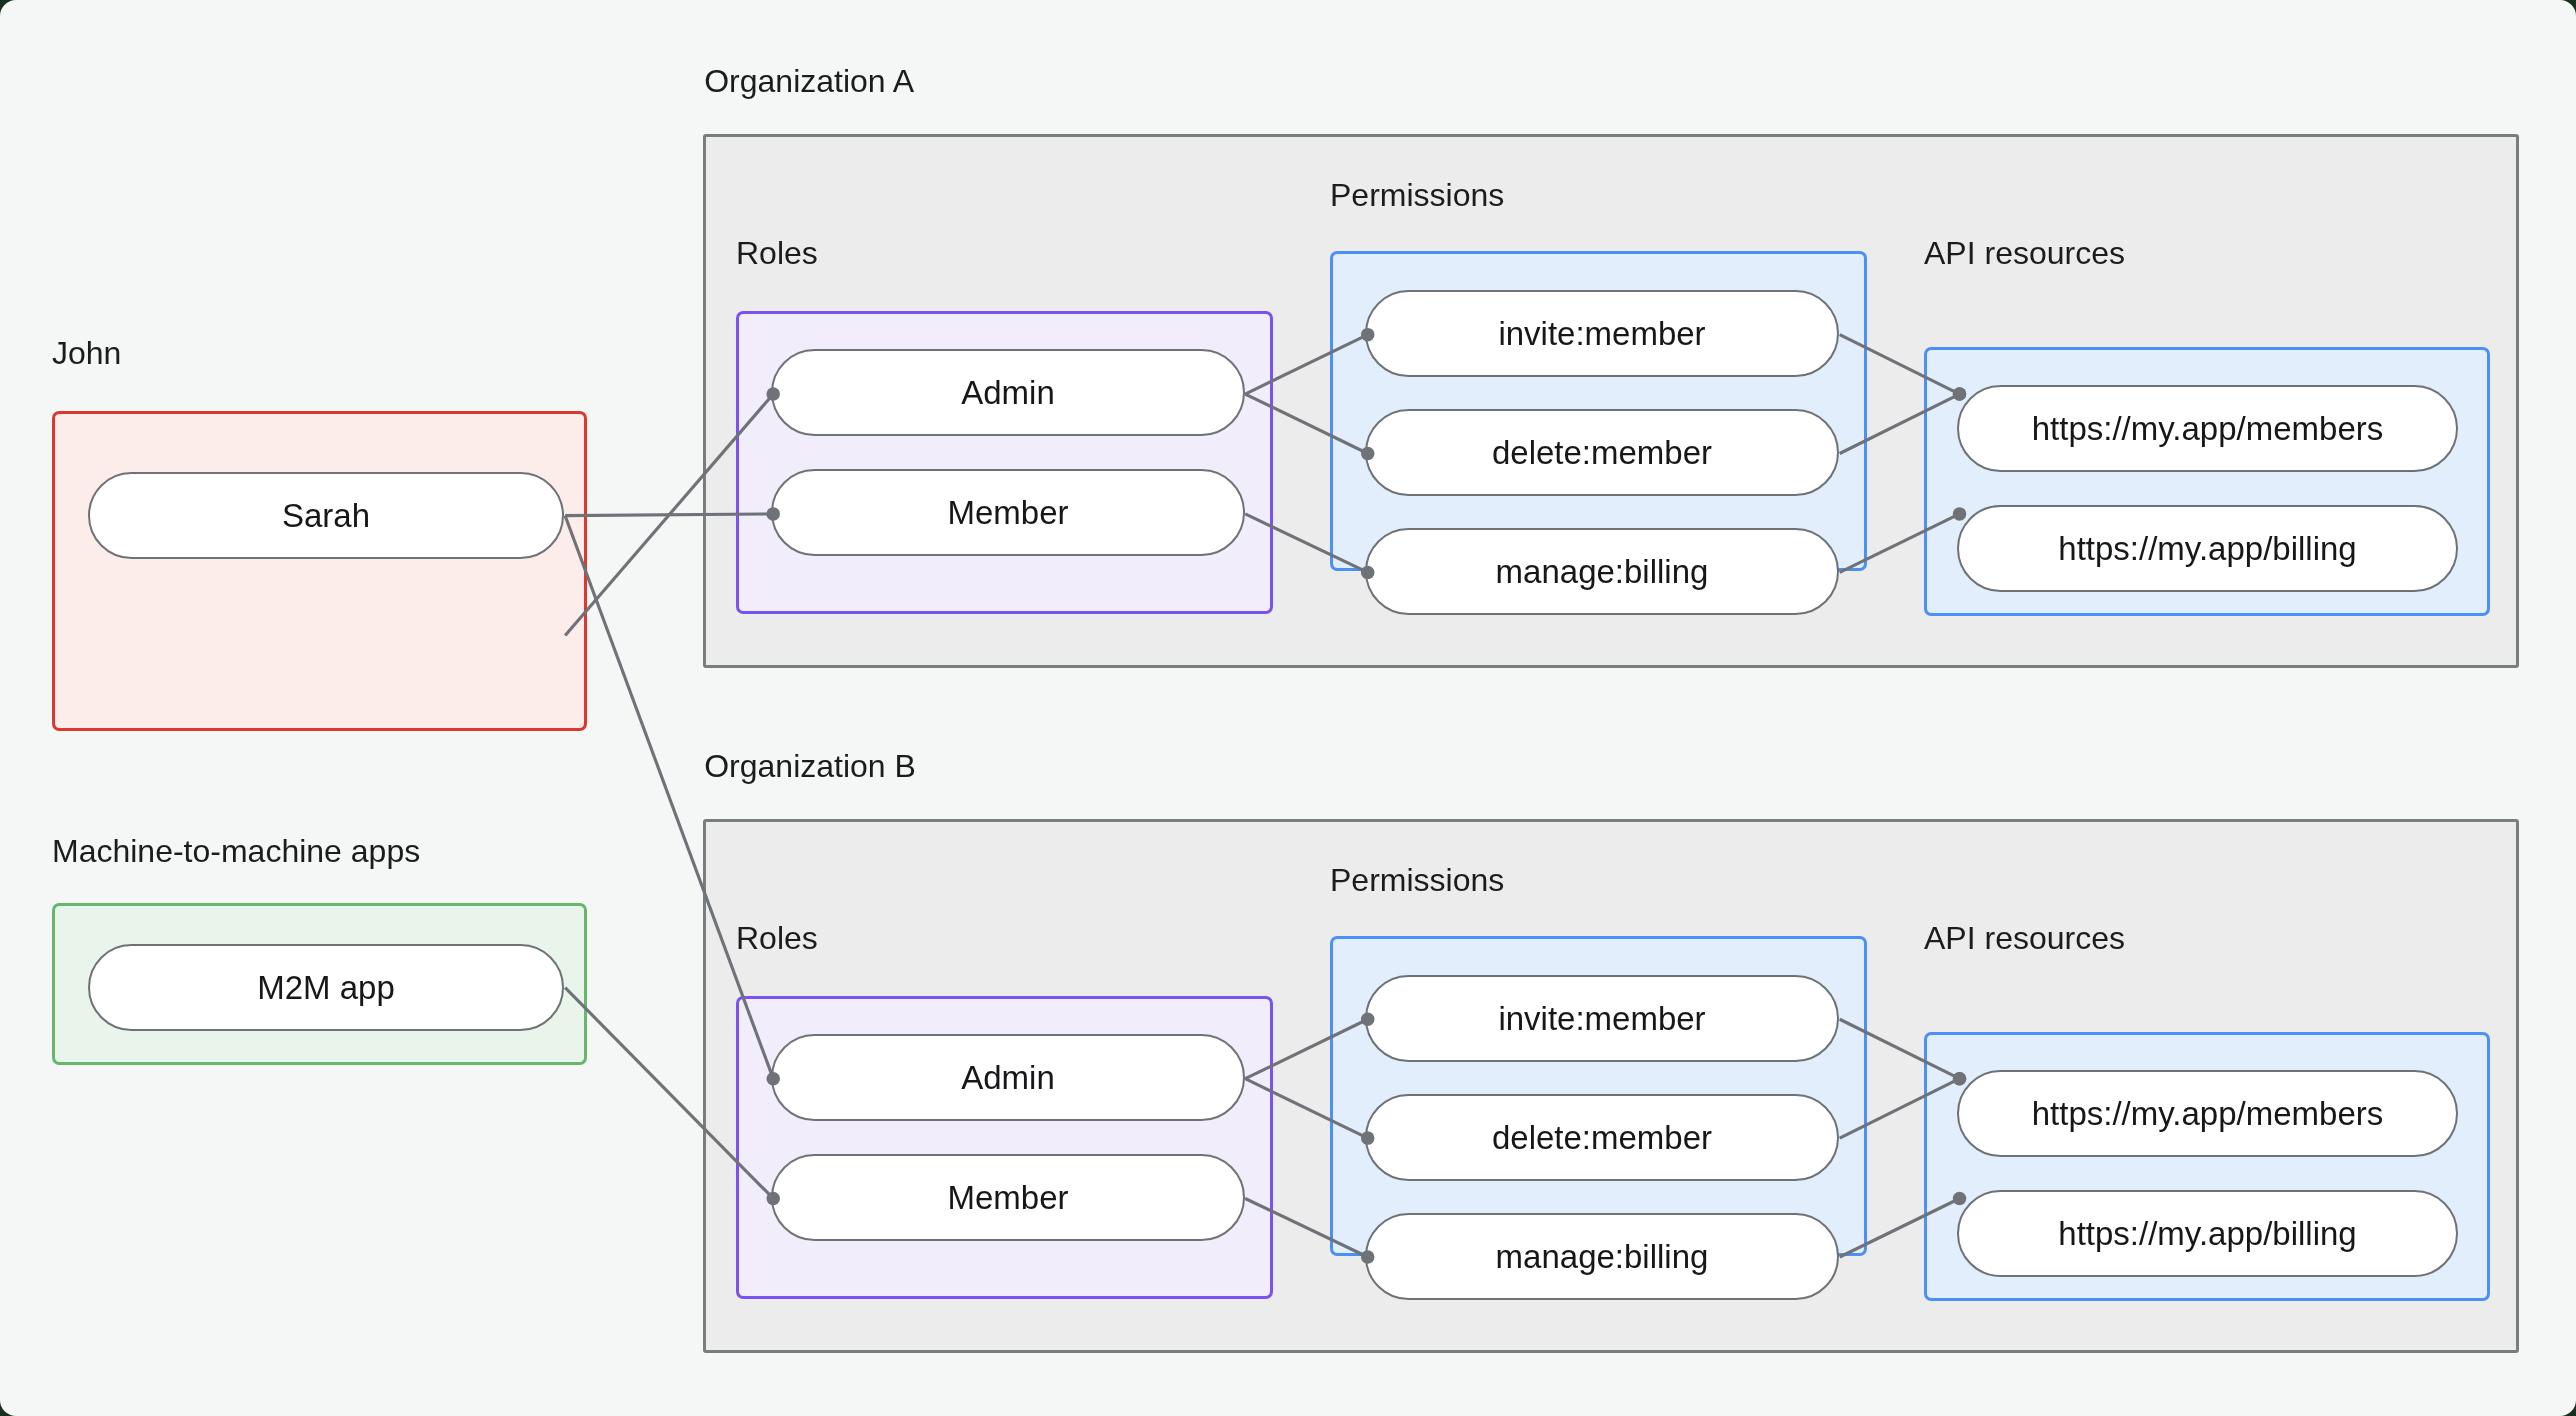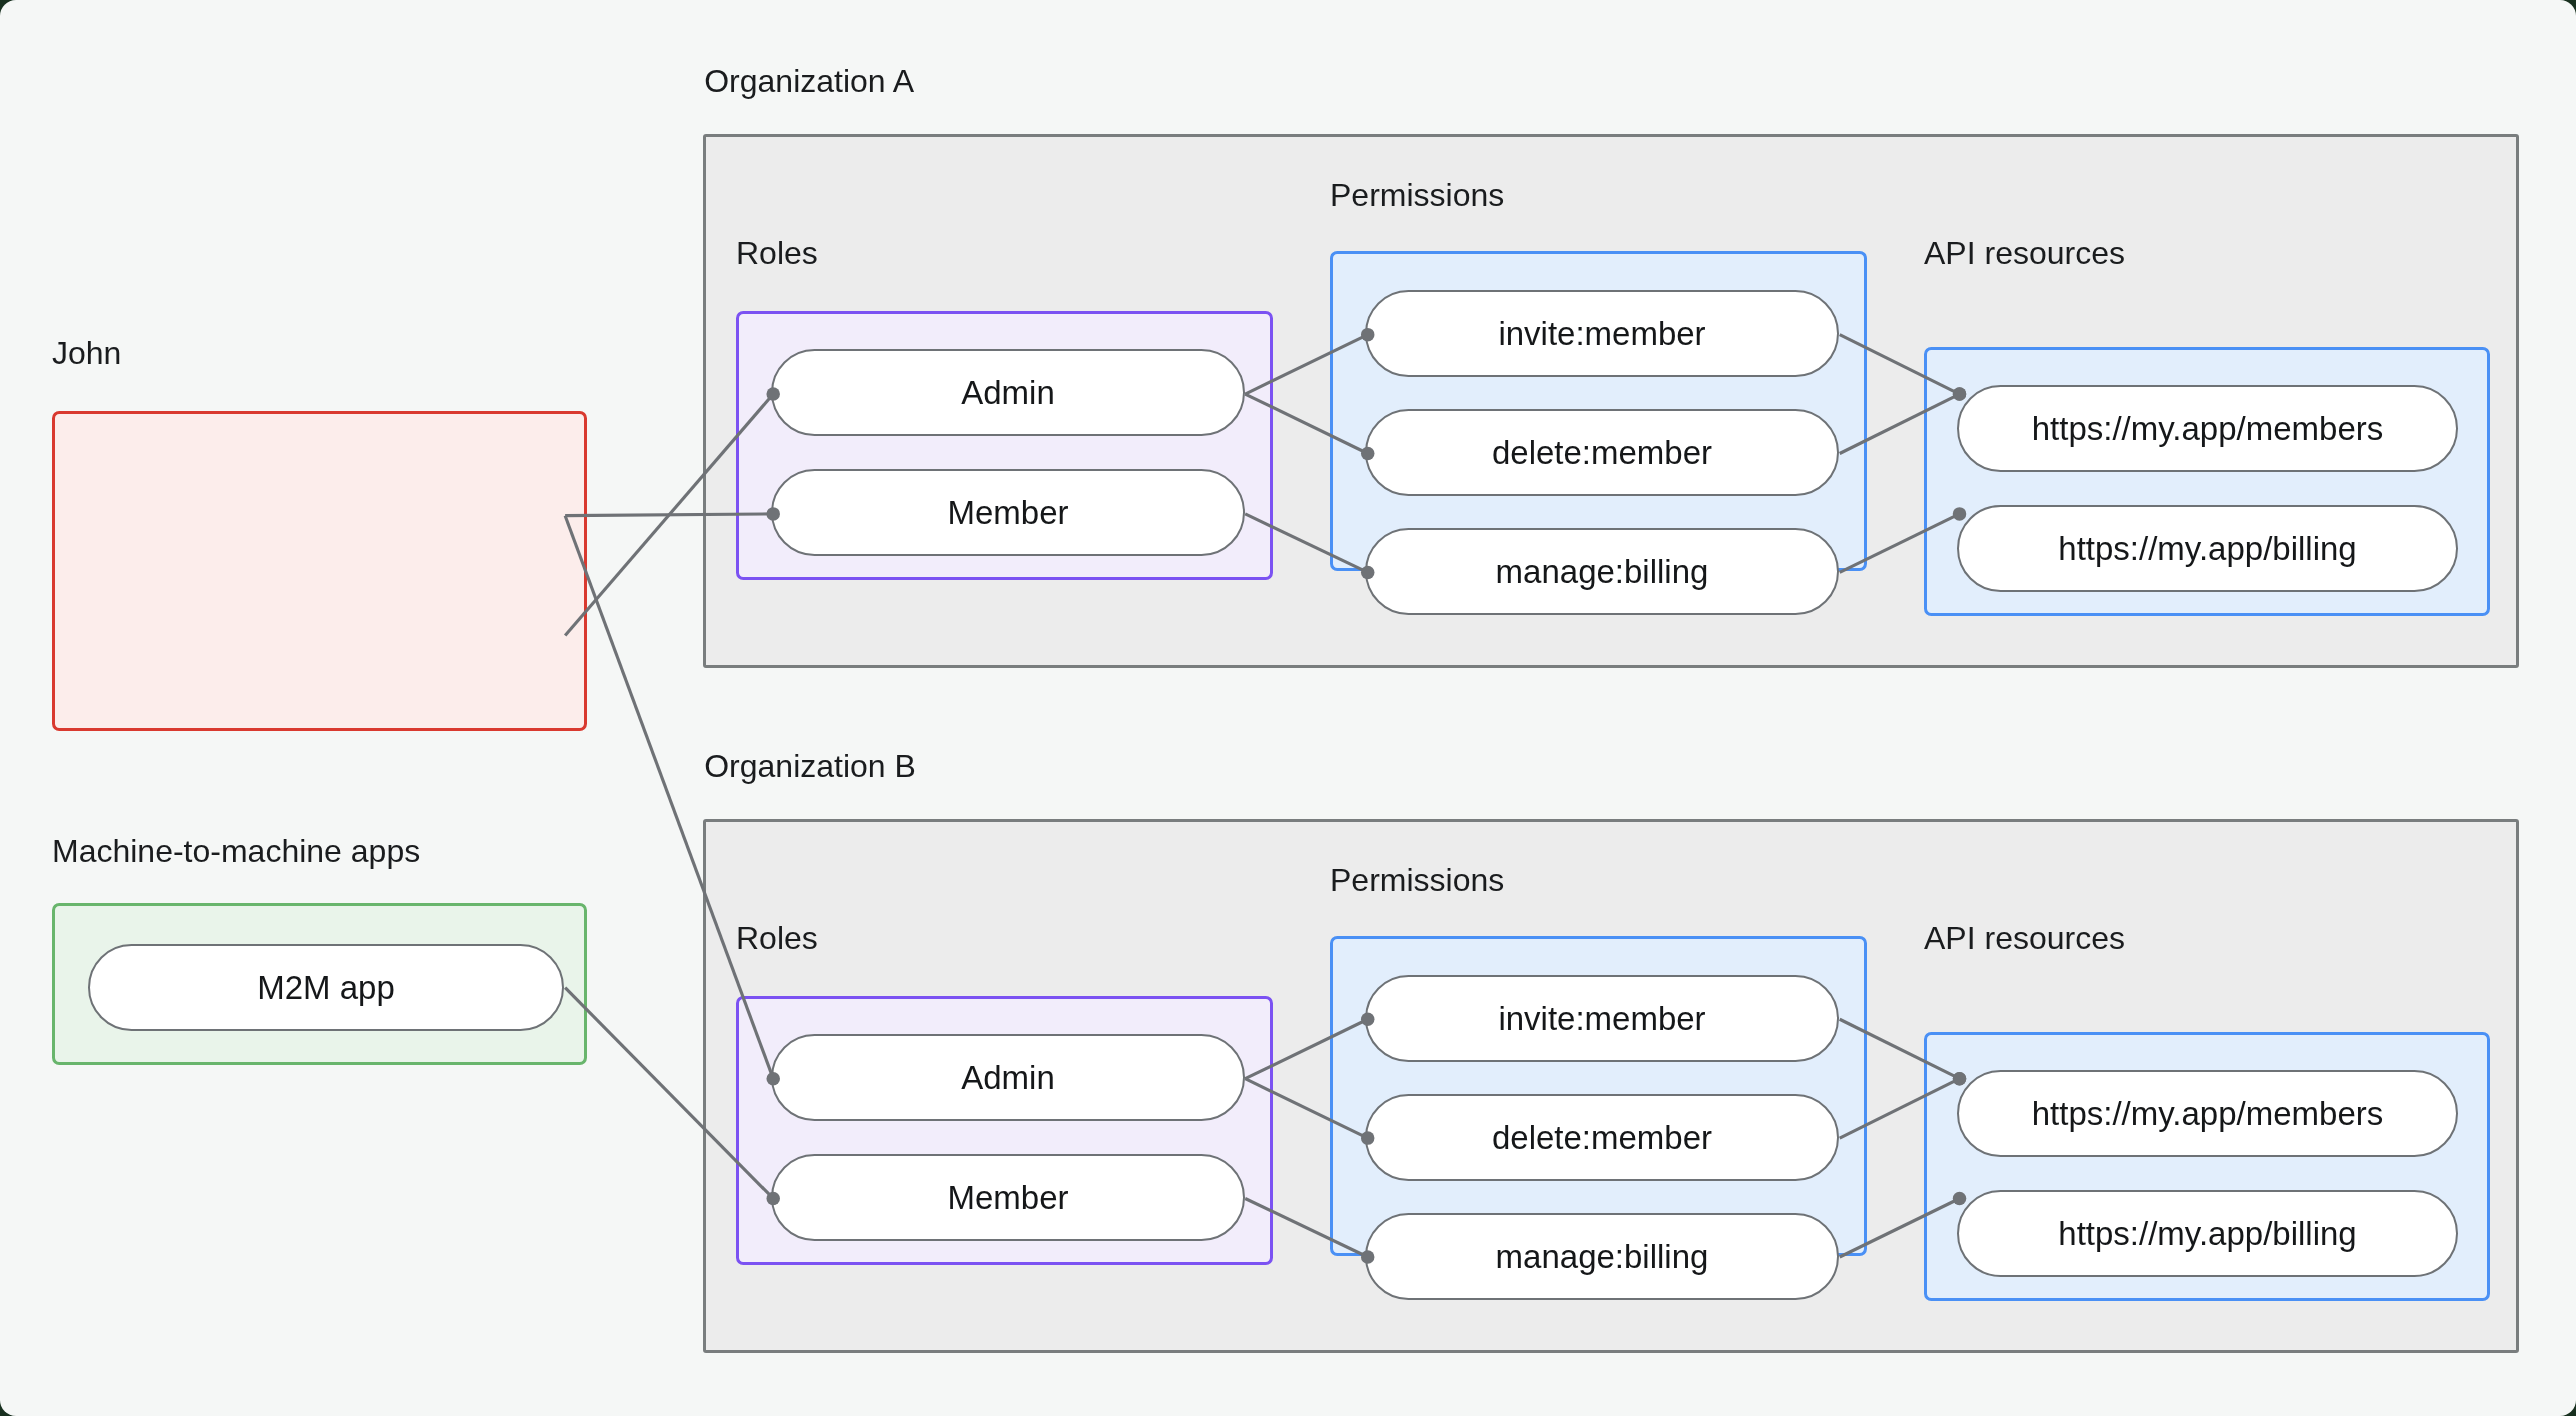--- a/index.html
+++ b/index.html
@@ -40,21 +40,21 @@
   .box{position:absolute;border-radius:7.2px;}
   .users-box{left:52px;top:411px;width:535px;height:320px;
     background:var(--c-users-fill);border:3.6px solid var(--c-users-border);}
   .m2m-box{left:52px;top:903px;width:535px;height:162px;
     background:var(--c-m2m-fill);border:3.6px solid var(--c-m2m-border);}
   .org{position:absolute;left:703px;width:1816px;height:534px;
     background:var(--c-org-fill);border:3.6px solid var(--c-org-border);border-radius:3px;}
   .org-a{top:134px;}
   .org-b{top:819px;}
   .org .org-title{left:-1.8px;top:-76px;}
-  .roles-box{left:30px;top:174px;width:537px;height:269px;
+  .roles-box{left:30px;top:174px;width:537px;height:303px;
     background:var(--c-roles-fill);border:3.6px solid var(--c-roles-border);}
   .perms-box{left:624px;top:114px;width:537px;height:320px;
     background:var(--c-blue-fill);border:3.6px solid var(--c-blue-border);}
   .api-box{left:1218px;top:174px;width:566px;height:269px;
     background:var(--c-blue-fill);border:3.6px solid var(--c-blue-border);margin-top:36px;}
   .roles-label{left:30px;top:96px;}
   .perms-label{left:624px;top:38px;}
   .api-label{left:1218px;top:96px;}
   .node{
     position:absolute;
@@ -78,20 +78,21 @@
     pointer-events:none;
   }
 </style>
 </head>
 <body>
 
 <div class="canvas">
 
   <div class="group-label" style="left:52px;top:333px;">John</div>
   <div class="box users-box">
+    <div class="node node-row1">Sarah</div>
   </div>
 
   <div class="group-label" style="left:52px;top:831px;">Machine-to-machine apps</div>
   <div class="box m2m-box">
     <div class="node">M2M app</div>
   </div>
 
   <div class="org org-a">
     <div class="group-label org-title">Organization A</div>
     <div class="group-label roles-label">Roles</div>

